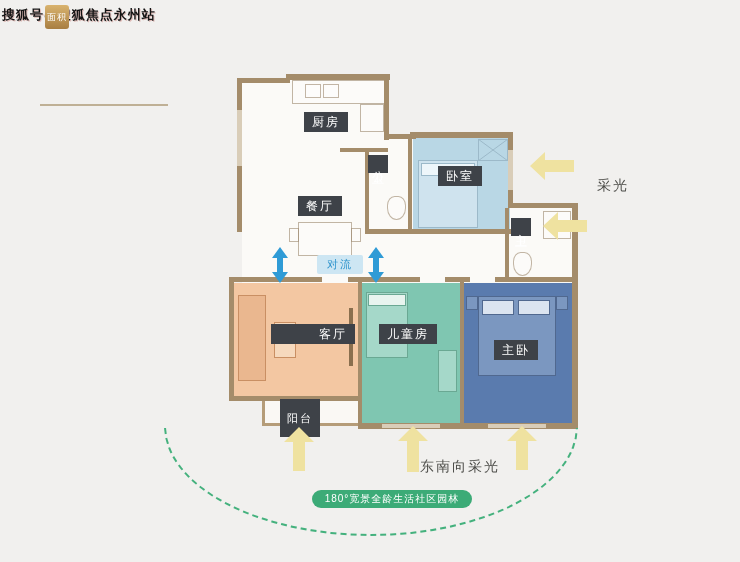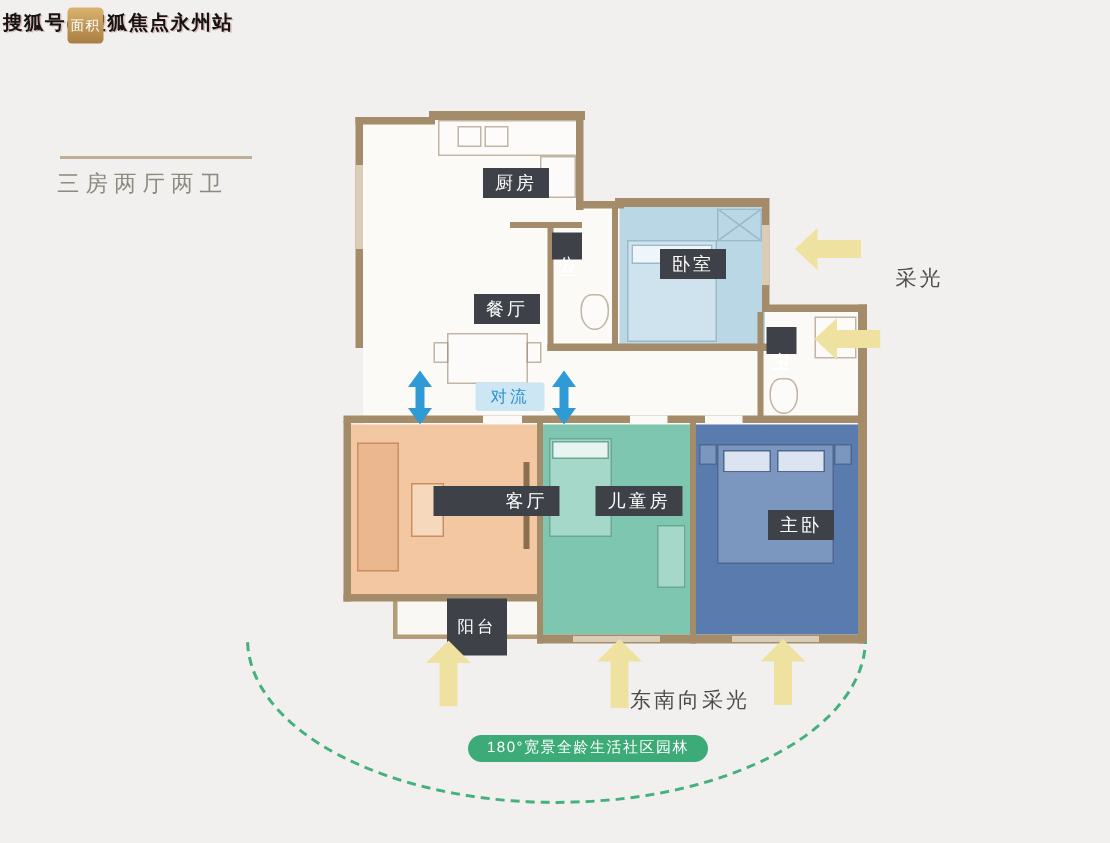--- a/index.html
+++ b/index.html
@@ -4,21 +4,21 @@
 <style>
   html,body { margin:0; padding:0; background:#f1f0ee; font-family:"Liberation Sans",sans-serif; }
   .stage { position:relative; width:740px; height:562px; background:#f1f0ee; overflow:hidden; }
   .abs { position:absolute; }
   .floor { position:absolute; background:#fbfaf7; }
   .wall { position:absolute; background:#a48c6a; }
   .win  { position:absolute; background:#d9cdb8; }
   .gap  { position:absolute; background:#fbfaf7; }
   .room { position:absolute; }
   .rlabel { position:absolute; background:#3e4248; color:#fff; font-size:12px; letter-spacing:2px;
-            padding:3px 8px; white-space:nowrap; line-height:14px;margin-left:18px; }
+            padding:3px 8px; white-space:nowrap; line-height:14px; }
   .vlabel { position:absolute; background:#3e4248; color:#fff; font-size:12px;
             writing-mode:vertical-rl; text-orientation:upright; padding:6px 3px; letter-spacing:3px; line-height:14px; }
   .furn { position:absolute; border:1px solid rgba(122,96,60,.45); background:rgba(255,255,255,.30); }
   .watermark { position:absolute; left:2px; top:6px; font-size:13px; font-weight:700; color:#141414;
                letter-spacing:1px; text-shadow:1px 1px 0 rgba(190,90,80,.35); }
   .badge { position:absolute; left:45px; top:5px; width:24px; height:24px; border-radius:3px;
            background:linear-gradient(180deg,#d9b36e,#a87e42); color:#fff; font-size:9px;
            display:flex; align-items:center; justify-content:center; letter-spacing:1px; }
   .area-block { position:absolute; left:38px; top:48px; color:#8d8d8b; }
   .area-num { font-size:46px; line-height:48px; }
@@ -37,21 +37,20 @@
                  letter-spacing:1px; }
 </style>
 </head>
 <body>
 
 <div class="stage">
 
   <div class="watermark">搜狐号@搜狐焦点永州站</div>
   <div class="badge">面积</div>
   <div class="divider"></div>
-  <div class="subtitle">三房两厅两卫</div>
 
   <div class="floor" style="left:242px;top:80px;width:146px;height:203px;"></div>
   <div class="floor" style="left:388px;top:138px;width:124px;height:145px;"></div>
   <div class="floor" style="left:505px;top:205px;width:67px;height:78px;"></div>
 
   <div class="room" style="left:413px;top:138px;width:97px;height:95px;background:#b9d7e5;"></div>
   <div class="room" style="left:233px;top:283px;width:125px;height:113px;background:#f3c7a2;"></div>
   <div class="room" style="left:362px;top:283px;width:98px;height:140px;background:#7fc6b1;"></div>
   <div class="room" style="left:464px;top:283px;width:108px;height:140px;background:#5a7bae;"></div>
   <div class="room" style="left:262px;top:400px;width:100px;height:26px;background:#faf8f4;border-left:3px solid #b59c78;border-right:3px solid #b59c78;border-bottom:3px solid #b59c78;box-sizing:border-box;"></div>
@@ -108,21 +107,21 @@
   <div class="wall" style="left:408px;top:138px;width:4px;height:95px;"></div>
   <div class="wall" style="left:365px;top:229px;width:147px;height:5px;"></div>
   <div class="wall" style="left:365px;top:148px;width:4px;height:86px;"></div>
   <div class="wall" style="left:340px;top:148px;width:48px;height:4px;"></div>
   <div class="wall" style="left:505px;top:208px;width:4px;height:74px;"></div>
   <div class="wall" style="left:358px;top:281px;width:4px;height:148px;"></div>
   <div class="wall" style="left:460px;top:281px;width:4px;height:148px;"></div>
 
   <div class="rlabel" style="left:304px;top:112px;">厨房</div>
   <div class="vlabel" style="left:368px;top:155px;">公卫</div>
-  <div class="rlabel" style="left:422px;top:166px;">卧室</div>
+  <div class="rlabel" style="left:438px;top:166px;">卧室</div>
   <div class="rlabel" style="left:298px;top:196px;">餐厅</div>
   <div class="vlabel" style="left:511px;top:218px;">主卫</div>
   <div class="rlabel" style="left:271px;top:324px;padding-left:48px;">客厅</div>
   <div class="rlabel" style="left:379px;top:324px;">儿童房</div>
   <div class="rlabel" style="left:494px;top:340px;">主卧</div>
   <div class="rlabel" style="left:280px;top:399px;font-size:11px;padding:12px 7px;">阳台</div>
 
   <svg class="abs" style="left:272px;top:247px;" width="16" height="36" viewBox="0 0 16 36">
       <polygon points="8,0 0,11 16,11" fill="#2f9bd6"></polygon>
       <rect x="5" y="10" width="6" height="16" fill="#2f9bd6"></rect>

